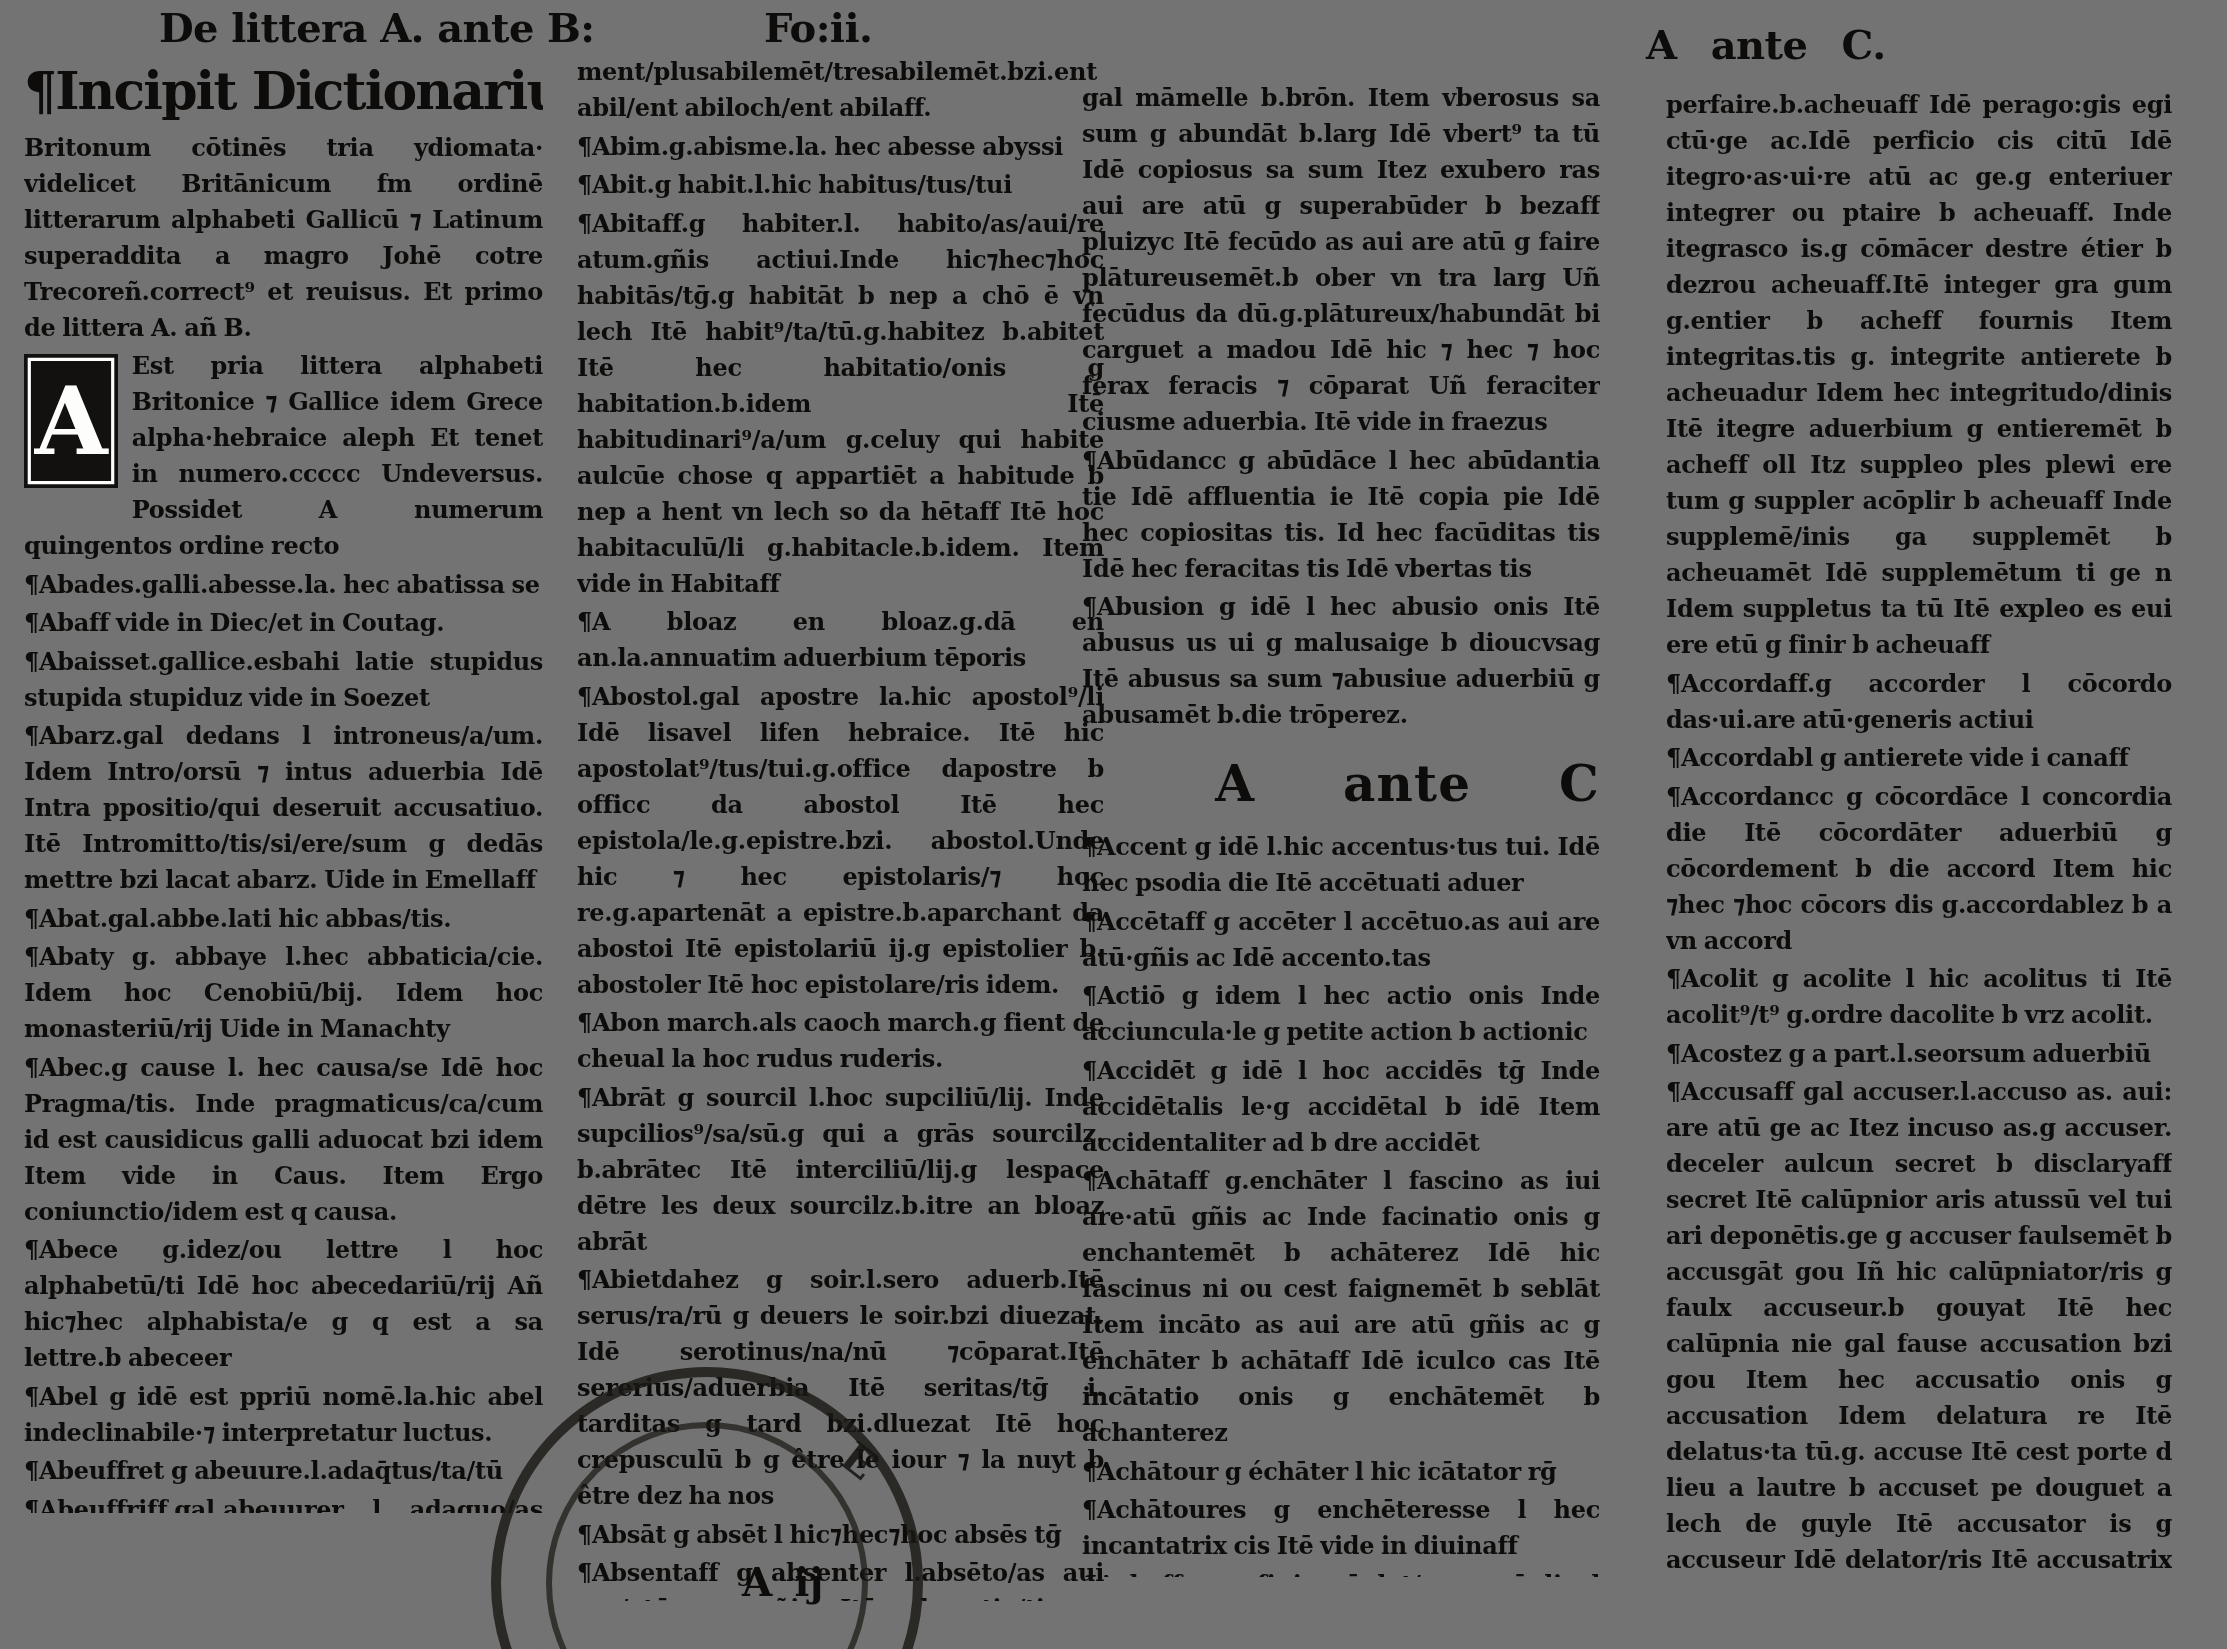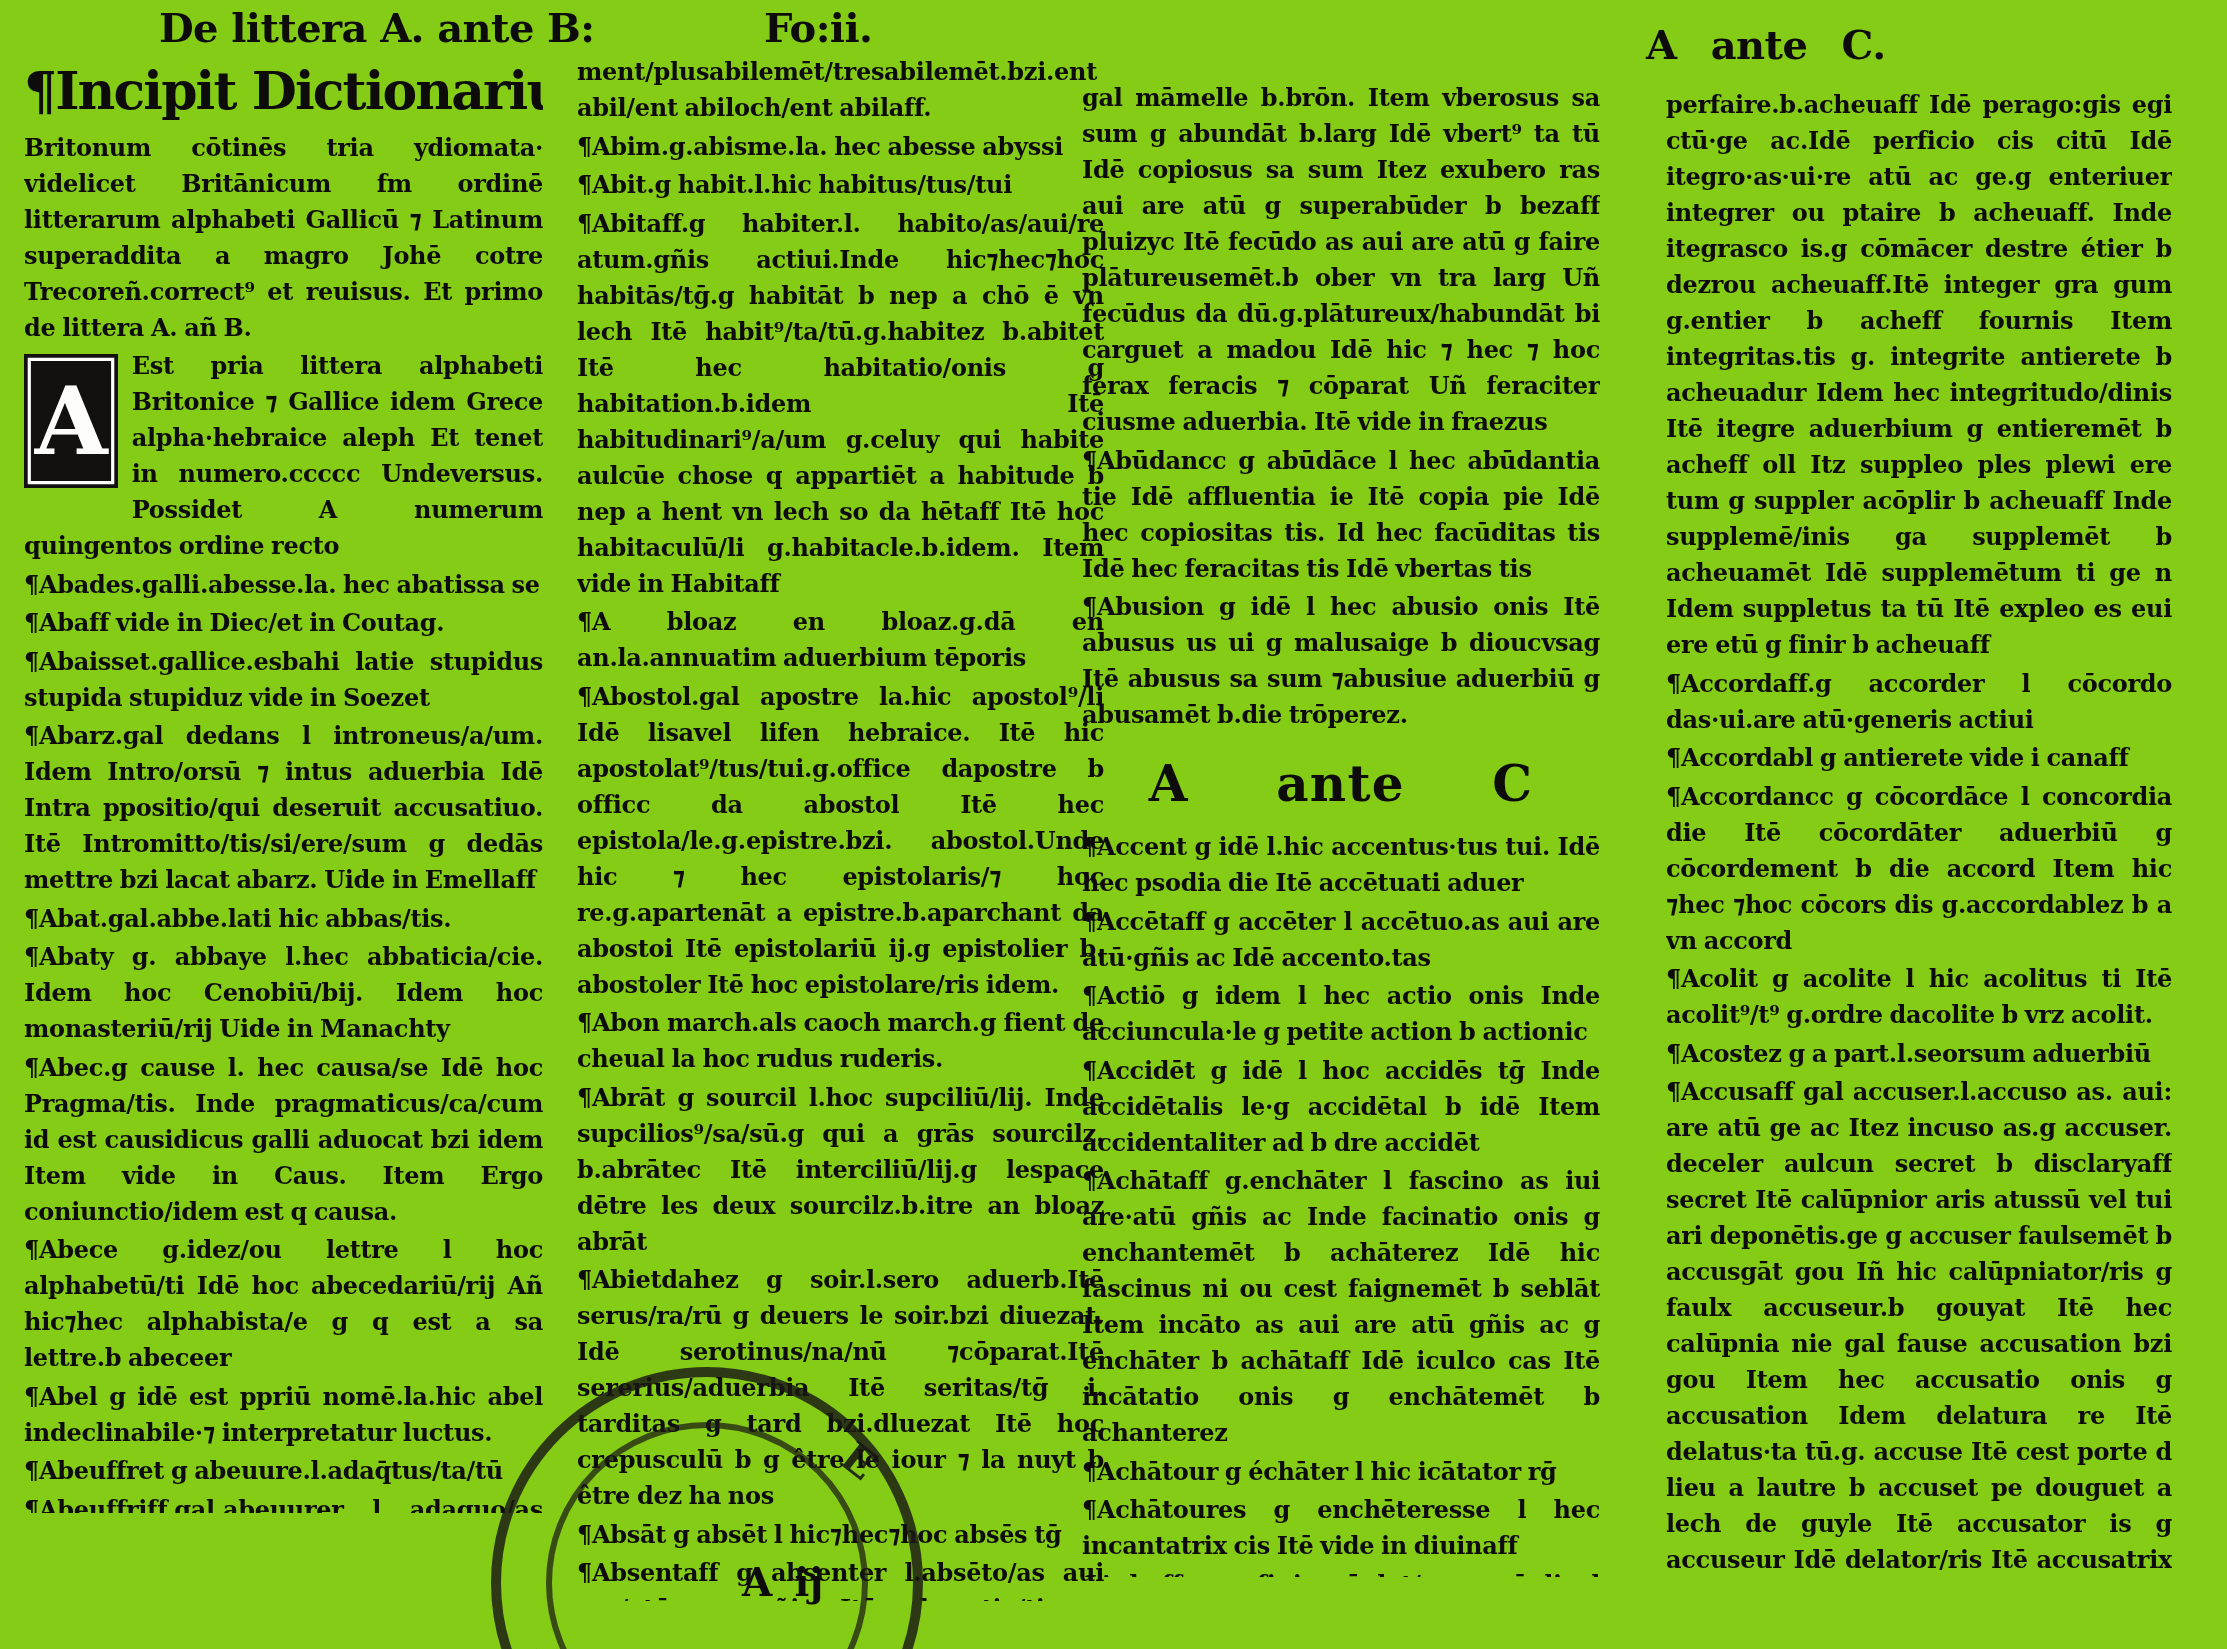--- a/index.html
+++ b/index.html
@@ -1,19 +1,19 @@
 <!DOCTYPE html>
 <html style="font-size:10px"><head>
 <meta charset="utf-8">
 <style>
   html,body{margin:0;padding:0;background:#e8e8e6;}
   .page{
     position:relative;
     width:2227px;height:1649px;
-    background:#84cc16;
+    background:#737373;
     overflow:hidden;
     font-family:"DejaVu Serif","DejaVu Sans",serif;
     color:#0d0c0a;
   }
   .running-head{
     position:absolute;
     font-size:40px;font-weight:700;letter-spacing:-0.6px;
     white-space:nowrap;
   }
   .rh-left{left:159px;top:3.7px;}
@@ -42,21 +42,21 @@
     float:left;
     width:94px;height:134px;
     margin:6.2px 13.7px 5px 0;
     background:#12110f;color:#fdfdfb;
     display:flex;align-items:center;justify-content:center;
     font-size:94px;font-weight:700;
     box-shadow: inset 0 0 0 3.7px #12110f, inset 0 0 0 6.9px #fdfdfb;
   }
   .section-head{
     font-size:50px;font-weight:700;
-    text-align:center;word-spacing:69px;letter-spacing:1.2px;
+    text-align:right;word-spacing:69px;letter-spacing:1.2px;
     margin:21px 0 16px 0;
   }
   .signature{
     position:absolute;left:742px;top:1559px;
     font-size:39px;font-weight:700;word-spacing:8.7px;text-align:center;
   }
   .stamp{
     position:absolute;left:491px;top:1367px;
     width:412px;height:412px;border-radius:50%;
     border:10px solid rgba(26,25,21,0.82);

